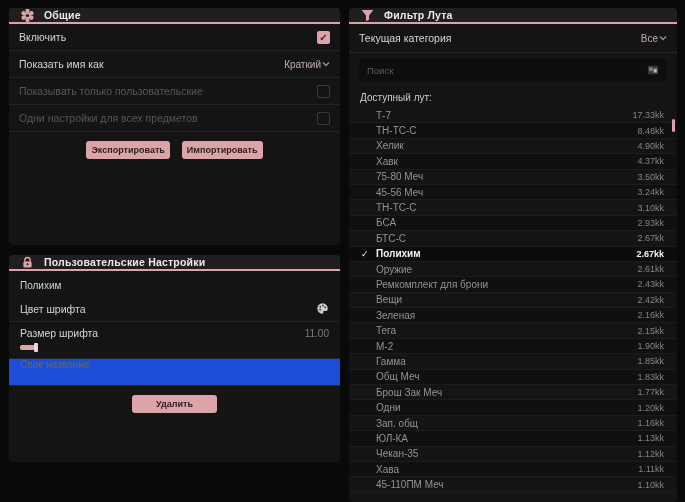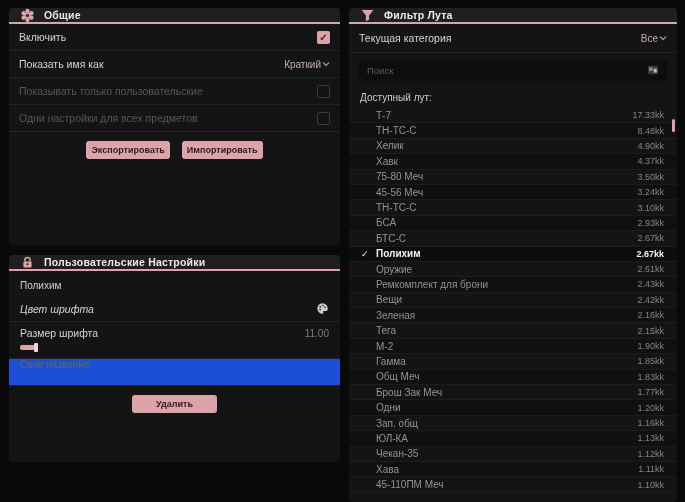--- a/index.html
+++ b/index.html
@@ -37,21 +37,21 @@
 
   .btn-row { display:flex; justify-content:center; gap:12px; padding:9px 0 0; }
   .btn { background:var(--accent); color:#2b1d1f; border:none; border-radius:3px;
          font-size:9px; font-weight:bold; padding:4px 5px; font-family:inherit; cursor:pointer; }
   .btn-wide { padding:4px 24px; }
   .btn-row-single { display:flex; justify-content:center; padding:9px 0; }
 
   .item-name-row { padding:9px 11px 5px; font-size:10px; color:#d3d0d0; }
   .us-row { height:26px; display:flex; align-items:center; justify-content:space-between;
             padding:0 11px; }
-  .us-row.bordered { border-bottom:1px solid var(--line);font-style:italic; }
+  .us-row.bordered { border-bottom:1px solid var(--line); }
   .us-label { font-size:10.5px; color:#d7d4d4; }
   .us-value { font-size:10px; color:#7d7a7a; }
   .slider-wrap { padding:1px 11px 8px; border-bottom:1px solid var(--line); }
   .slider-track { position:relative; width:100%; height:5px; }
   .slider-fill { position:absolute; left:0; top:0; width:15px; height:5px;
                  background:var(--accent); border-radius:2px; }
   .slider-handle { position:absolute; left:14px; top:-2px; width:4px; height:9px;
                    background:#efd7d9; border-radius:1px; }
   .input-row { height:27px; display:flex; align-items:flex-start; padding:0 11px;
                border-bottom:1px solid var(--line); background:#1d4ed8; }

